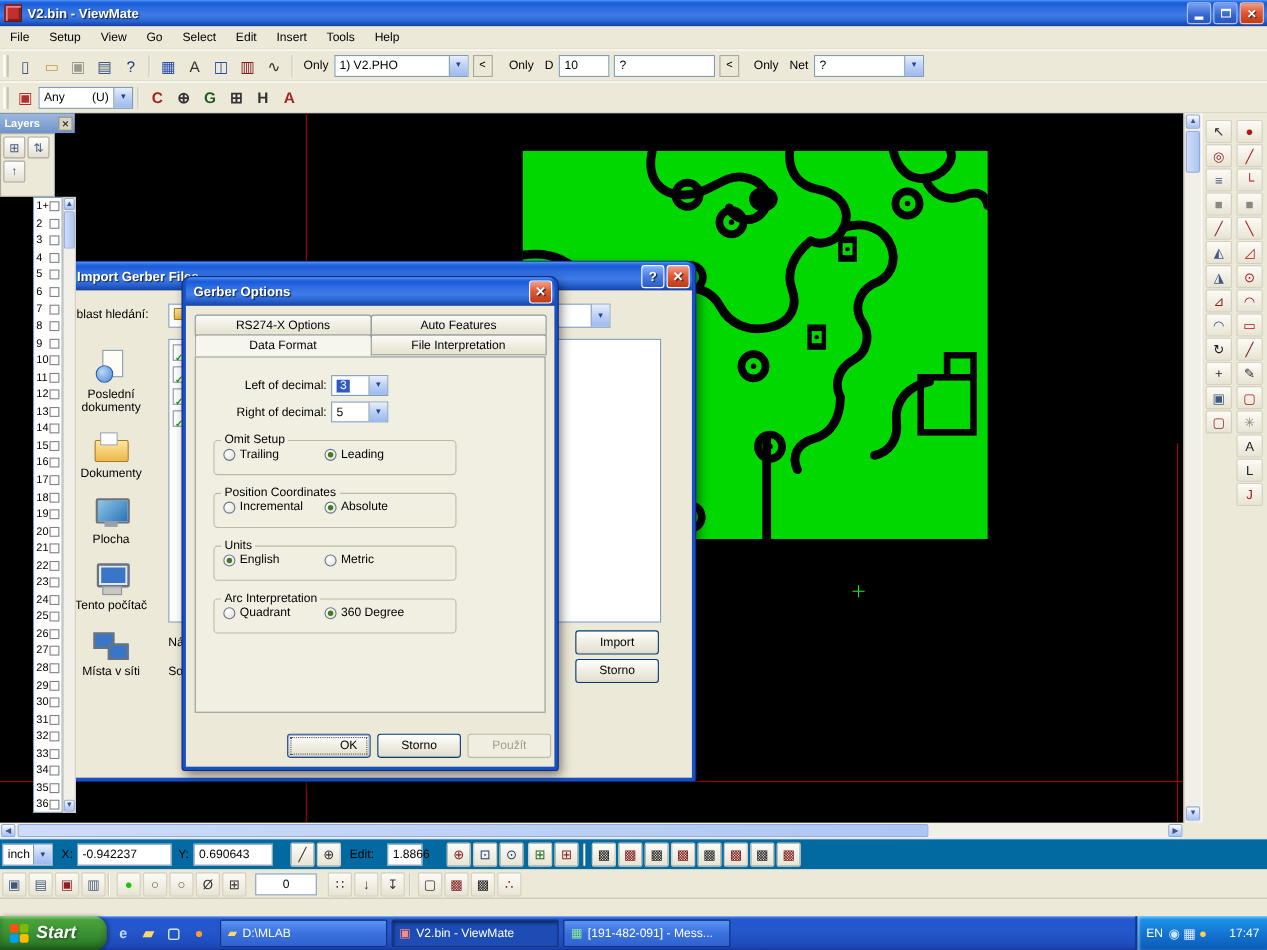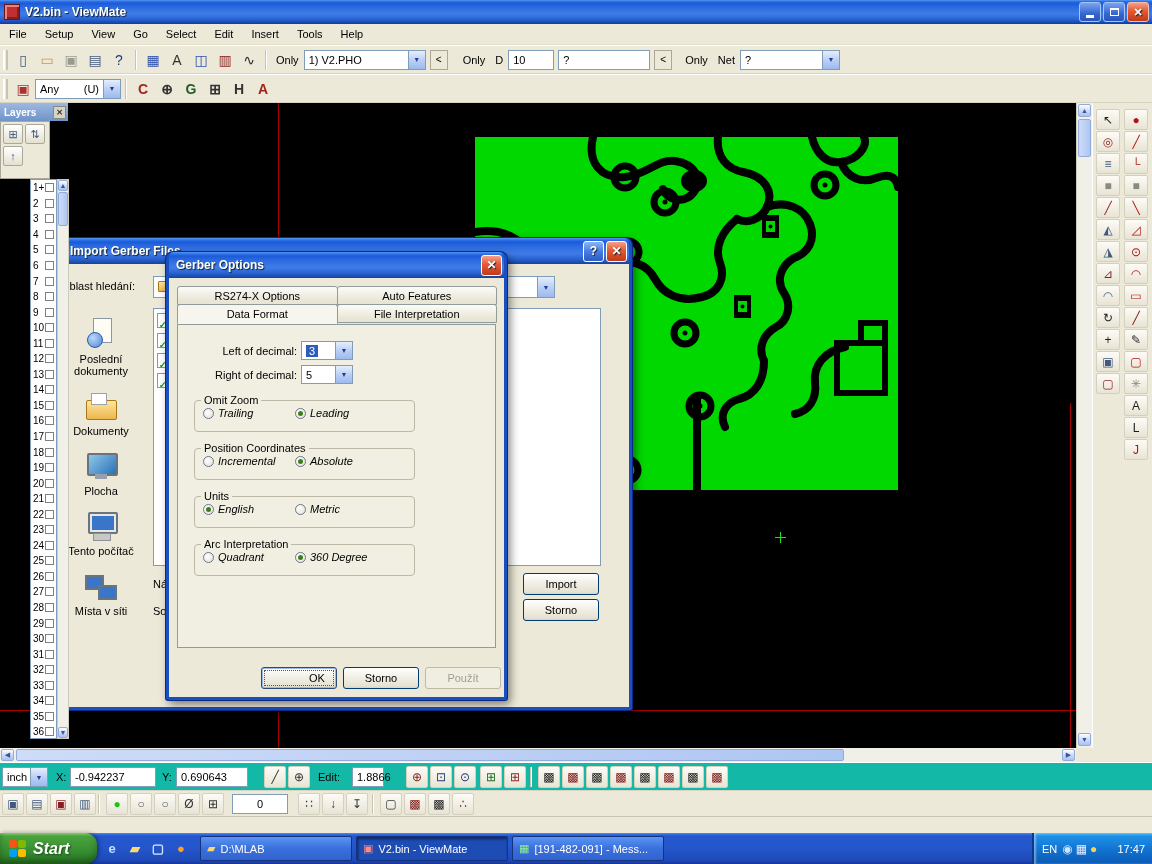--- a/index.html
+++ b/index.html
@@ -82,21 +82,21 @@
 .tab.active{background:#f6f5ee;position:relative;z-index:3;height:20px;margin-bottom:-1px;border-bottom:1px solid #f6f5ee;}
 .tab-panel{position:absolute;left:8px;top:46px;width:319px;height:324px;border:1px solid #919b9c;background:#f1efe2;z-index:2;}
 .dec-row{display:flex;align-items:center;margin-top:5px;}
 .dec-row:first-child{margin-top:16px;}
 .dec-label{width:119px;text-align:right;margin-right:4px;color:#000;}
 .dec-combo{width:52px;height:19px;}
 .sel-val{background:#2f5bbf;color:#fff;padding:0 3px;}
 .fs{width:221px;margin:10px 0 0 16px;border:1px solid #bdb9a6;border-radius:4px;height:38px;padding:0;}
 .fs legend{margin-left:6px;padding:0 3px;font-size:11px;color:#000;}
 .opts{display:flex;align-items:center;padding:1px 0 0 8px;}
-.radio{display:flex;align-items:center;gap:4px;color:#000;font-style:italic;}
+.radio{display:flex;align-items:center;gap:4px;color:#000;}
 .cols2 .radio{width:92px;}
 .cols3 .radio{margin-right:11px;}
 .rb{width:11px;height:11px;border:1px solid #68788c;border-radius:50%;background:radial-gradient(circle at 35% 35%,#fff,#e2dfd2);position:relative;flex:0 0 11px;}
 .radio.checked .rb::after{content:"";position:absolute;left:2px;top:2px;width:5px;height:5px;border-radius:50%;background:#3f7d1e;}
 .gbtns{position:absolute;left:92px;top:389px;display:flex;gap:6px;}
 
 
 .pl{width:96px;text-align:center;margin-bottom:13px;}
 .pl-label{font-size:11px;color:#000;line-height:12px;}
 .pl-ico{width:36px;height:32px;margin:0 auto 3px;position:relative;}
@@ -108,21 +108,21 @@
 .ico-docs::before{left:3px;top:10px;width:29px;height:18px;background:linear-gradient(180deg,#ffe79a,#edb64e);border:1px solid #a87818;border-radius:2px;}
 .ico-docs::after{left:8px;top:3px;width:14px;height:10px;background:#fff;border:1px solid #9aa2ae;}
 .ico-computer::before{left:5px;top:2px;width:26px;height:18px;background:#3a76c8;border:2px solid #6a737e;border-radius:2px;box-shadow:0 0 0 2px #e8e8e0 inset;}
 .ico-computer::after{left:10px;top:23px;width:16px;height:6px;background:#c8c8c0;border:1px solid #8a929e;}
 .ico-network::before{left:2px;top:5px;width:15px;height:11px;background:#3a76c8;border:2px solid #6a737e;}
 .ico-network::after{right:2px;top:15px;width:15px;height:11px;background:#3a76c8;border:2px solid #6a737e;}
 .gfile{width:13px;height:15px;background:#fff;border:1px solid #8896a8;position:relative;margin-bottom:5px;}
 .gfile::after{content:"✓";color:#0a9a0a;font-size:9px;position:absolute;left:1px;bottom:-3px;font-weight:bold;}
 
 
-.status1{left:0;top:762px;width:1152px;height:28px;background:#14b8a6;border-top:1px solid #fff;}
+.status1{left:0;top:762px;width:1152px;height:28px;background:#0369a1;border-top:1px solid #fff;}
 .status2{left:0;top:790px;width:1152px;height:26px;background:#ece9d8;border-top:1px solid #d8d4c4;}
 .st-label{color:#000;display:flex;align-items:center;height:20px;}
 .st-btn{width:22px;height:22px;border:1px solid #d4d0c0;border-radius:2px;background:linear-gradient(180deg,#fcfbf6,#e8e4d4);display:flex;align-items:center;justify-content:center;font-size:12px;}
 .st-sep{width:2px;height:20px;background:#c8c4b4;border-right:1px solid #fff;}
 .gap-strip{left:0;top:816px;width:1152px;height:17px;background:#ece9d8;border-top:1px solid #c8c4b4;}
 
 
 .taskbar{left:0;top:833px;width:1152px;height:31px;background:linear-gradient(180deg,#4f91f5 0%,#3069e0 5%,#2456cc 10%,#2456cc 45%,#1e4ab8 88%,#15359a 100%);}
 .start-btn{position:absolute;left:0;top:0;width:97px;height:31px;border-radius:0 12px 12px 0;background:linear-gradient(180deg,#8fd07c 0%,#4aa43c 10%,#3c9434 45%,#2f822a 80%,#256e22 100%);display:flex;align-items:center;gap:6px;padding-left:9px;color:#fff;font-style:italic;font-weight:bold;font-size:16px;text-shadow:1px 1px 2px #1a4a16;box-shadow:inset 0 -4px 7px rgba(0,0,0,.25),2px 0 4px rgba(0,0,0,.35);}
 .xp-flag{width:18px;height:18px;position:relative;}
@@ -502,21 +502,21 @@
             </span>
           </div>
           <div class="dec-row">
             <span class="dec-label">Right of decimal:</span>
             <span class="combo dec-combo">
               <span class="cv">5</span>
               <span class="ca">▼</span>
             </span>
           </div>
           <fieldset class="fs cols2">
-            <legend>Omit Zoom</legend>
+            <legend>Omit Setup</legend>
             <div class="opts">
                 <label class="radio">
                   <span class="rb"></span>
                   <span>Trailing</span>
                 </label>
                 <label class="radio checked">
                   <span class="rb"></span>
                   <span>Leading</span>
                 </label>
               </div>

